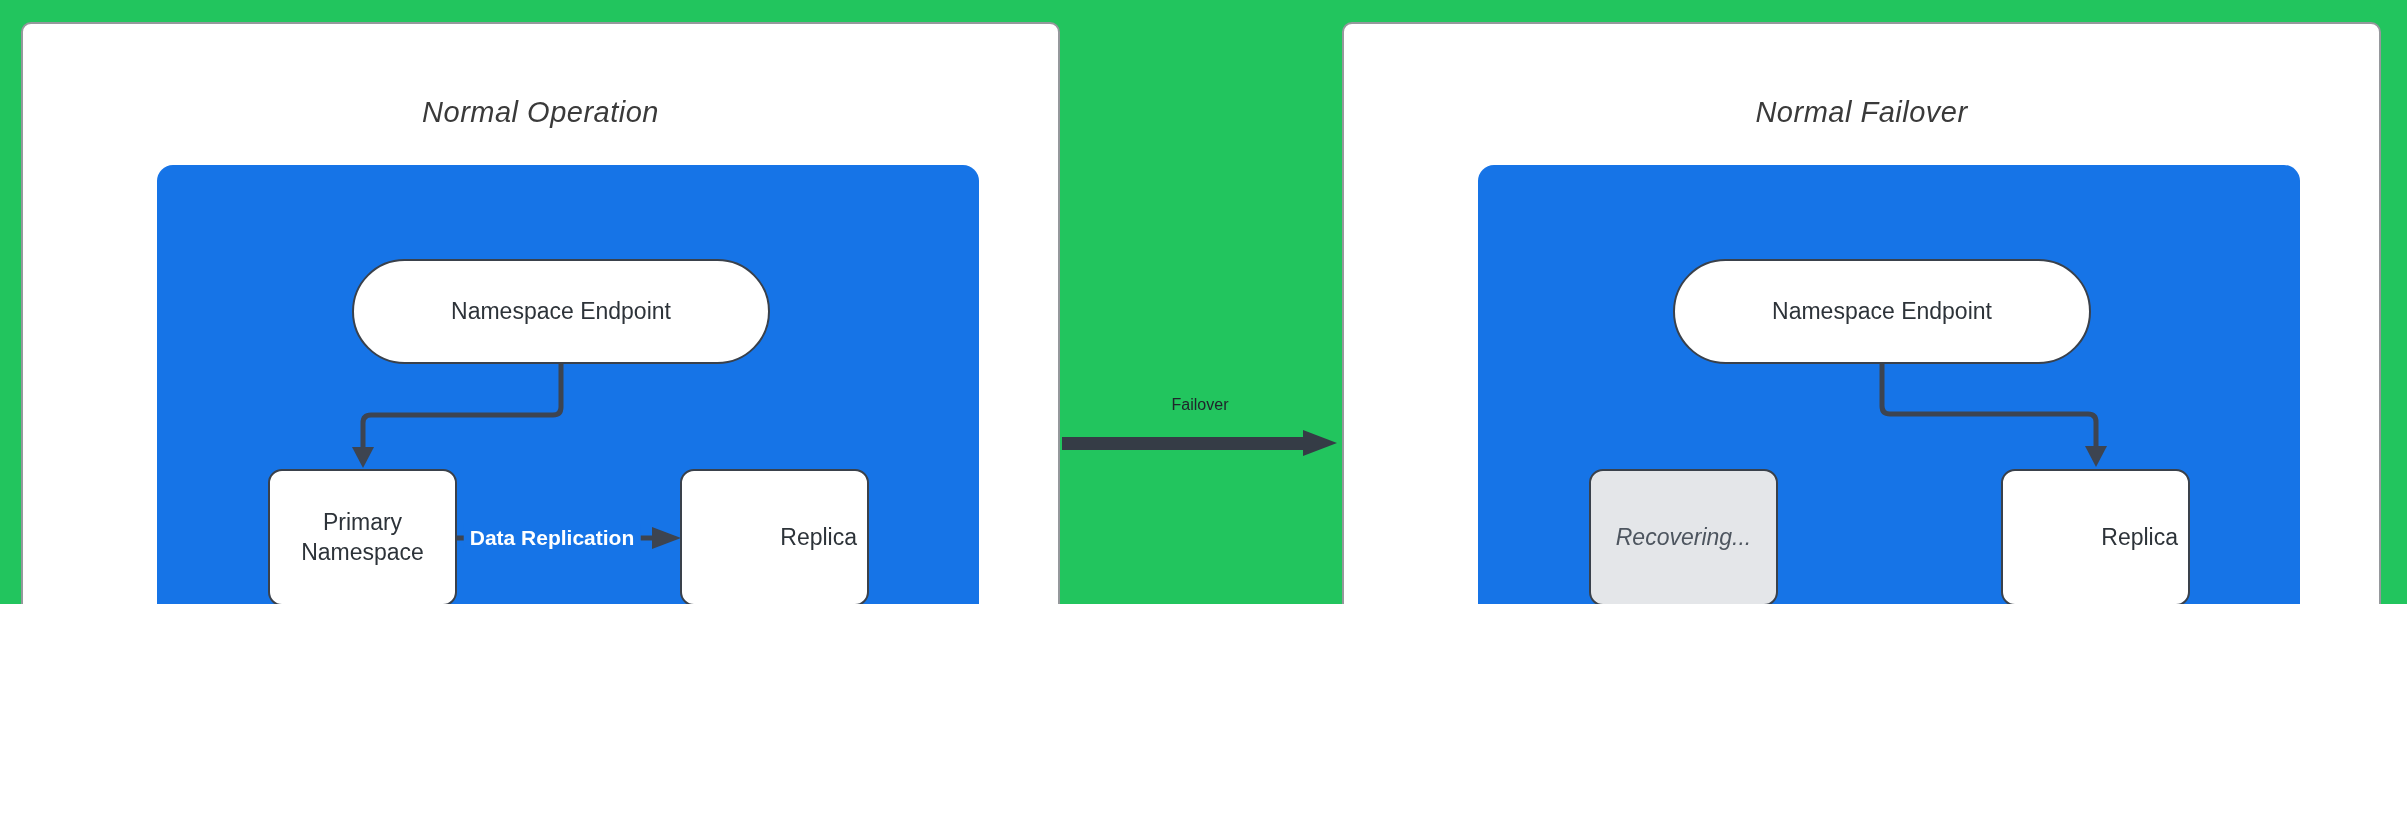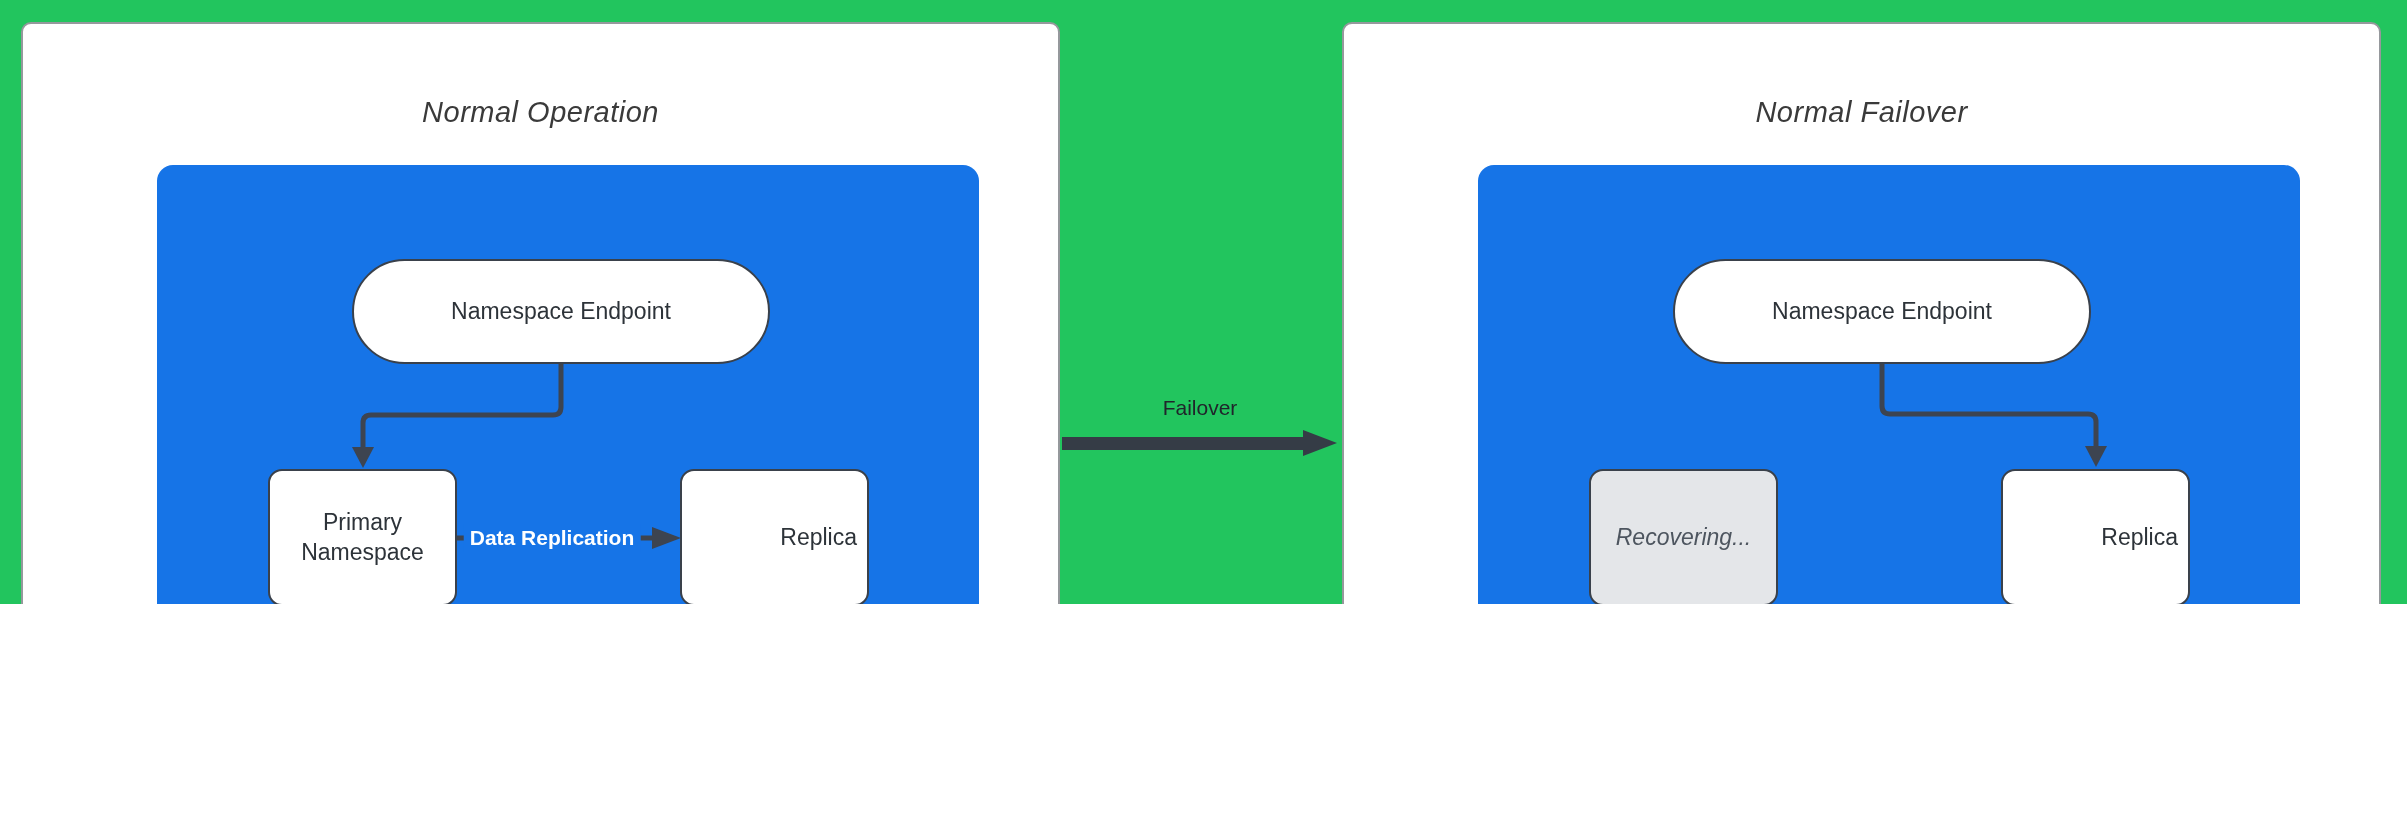--- a/index.html
+++ b/index.html
@@ -41,21 +41,21 @@
     padding:2px 6px;white-space:nowrap;
   }
   .failover-shaft{position:absolute;left:1062px;top:437px;width:243px;height:13px;background:var(--arrow);}
   .failover-head{
     position:absolute;left:1303px;top:430px;width:0;height:0;
     border-left:34px solid var(--arrow);
     border-top:13.5px solid transparent;border-bottom:13.5px solid transparent;
   }
   .failover-label{
     position:absolute;left:1200px;top:396px;transform:translateX(-50%);
-    font-size:21px;color:var(--failover-text);white-space:nowrap;
+    font-size:16px;color:var(--failover-text);white-space:nowrap;
   }
 </style>
 </head>
 <body>
 
 <div class="canvas">
 
   <section class="panel left">
     <div class="panel-title">Normal Operation</div>
     <div class="bluebox">

